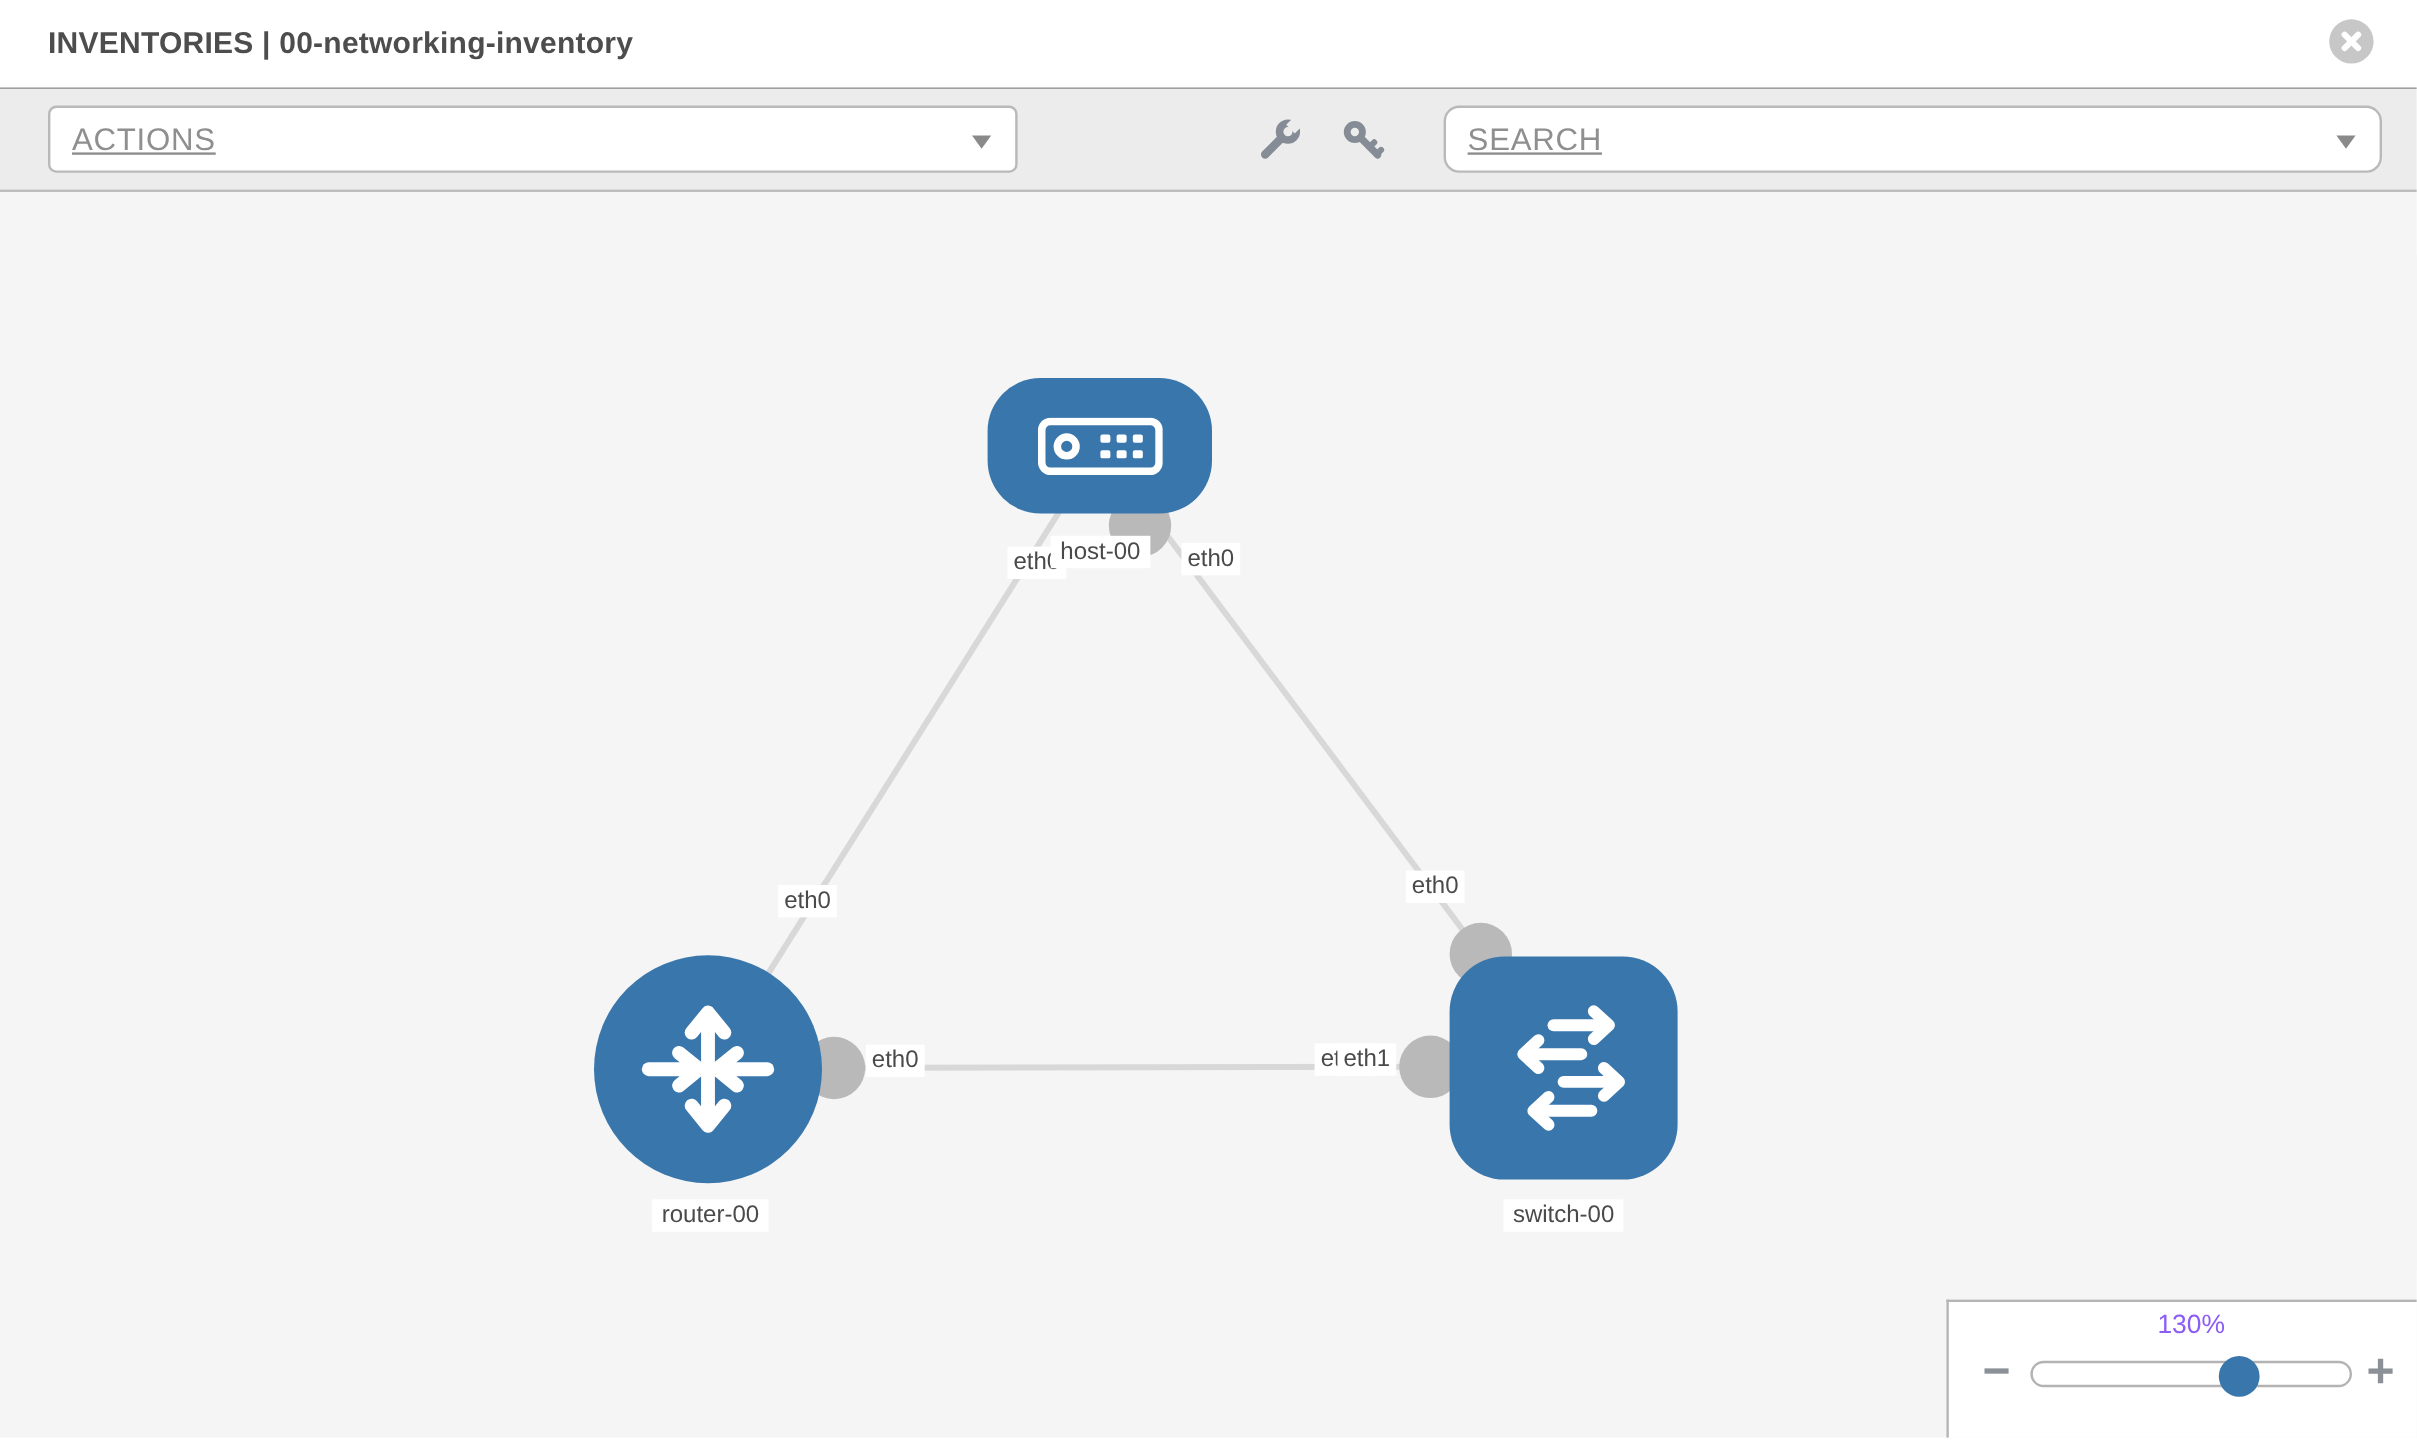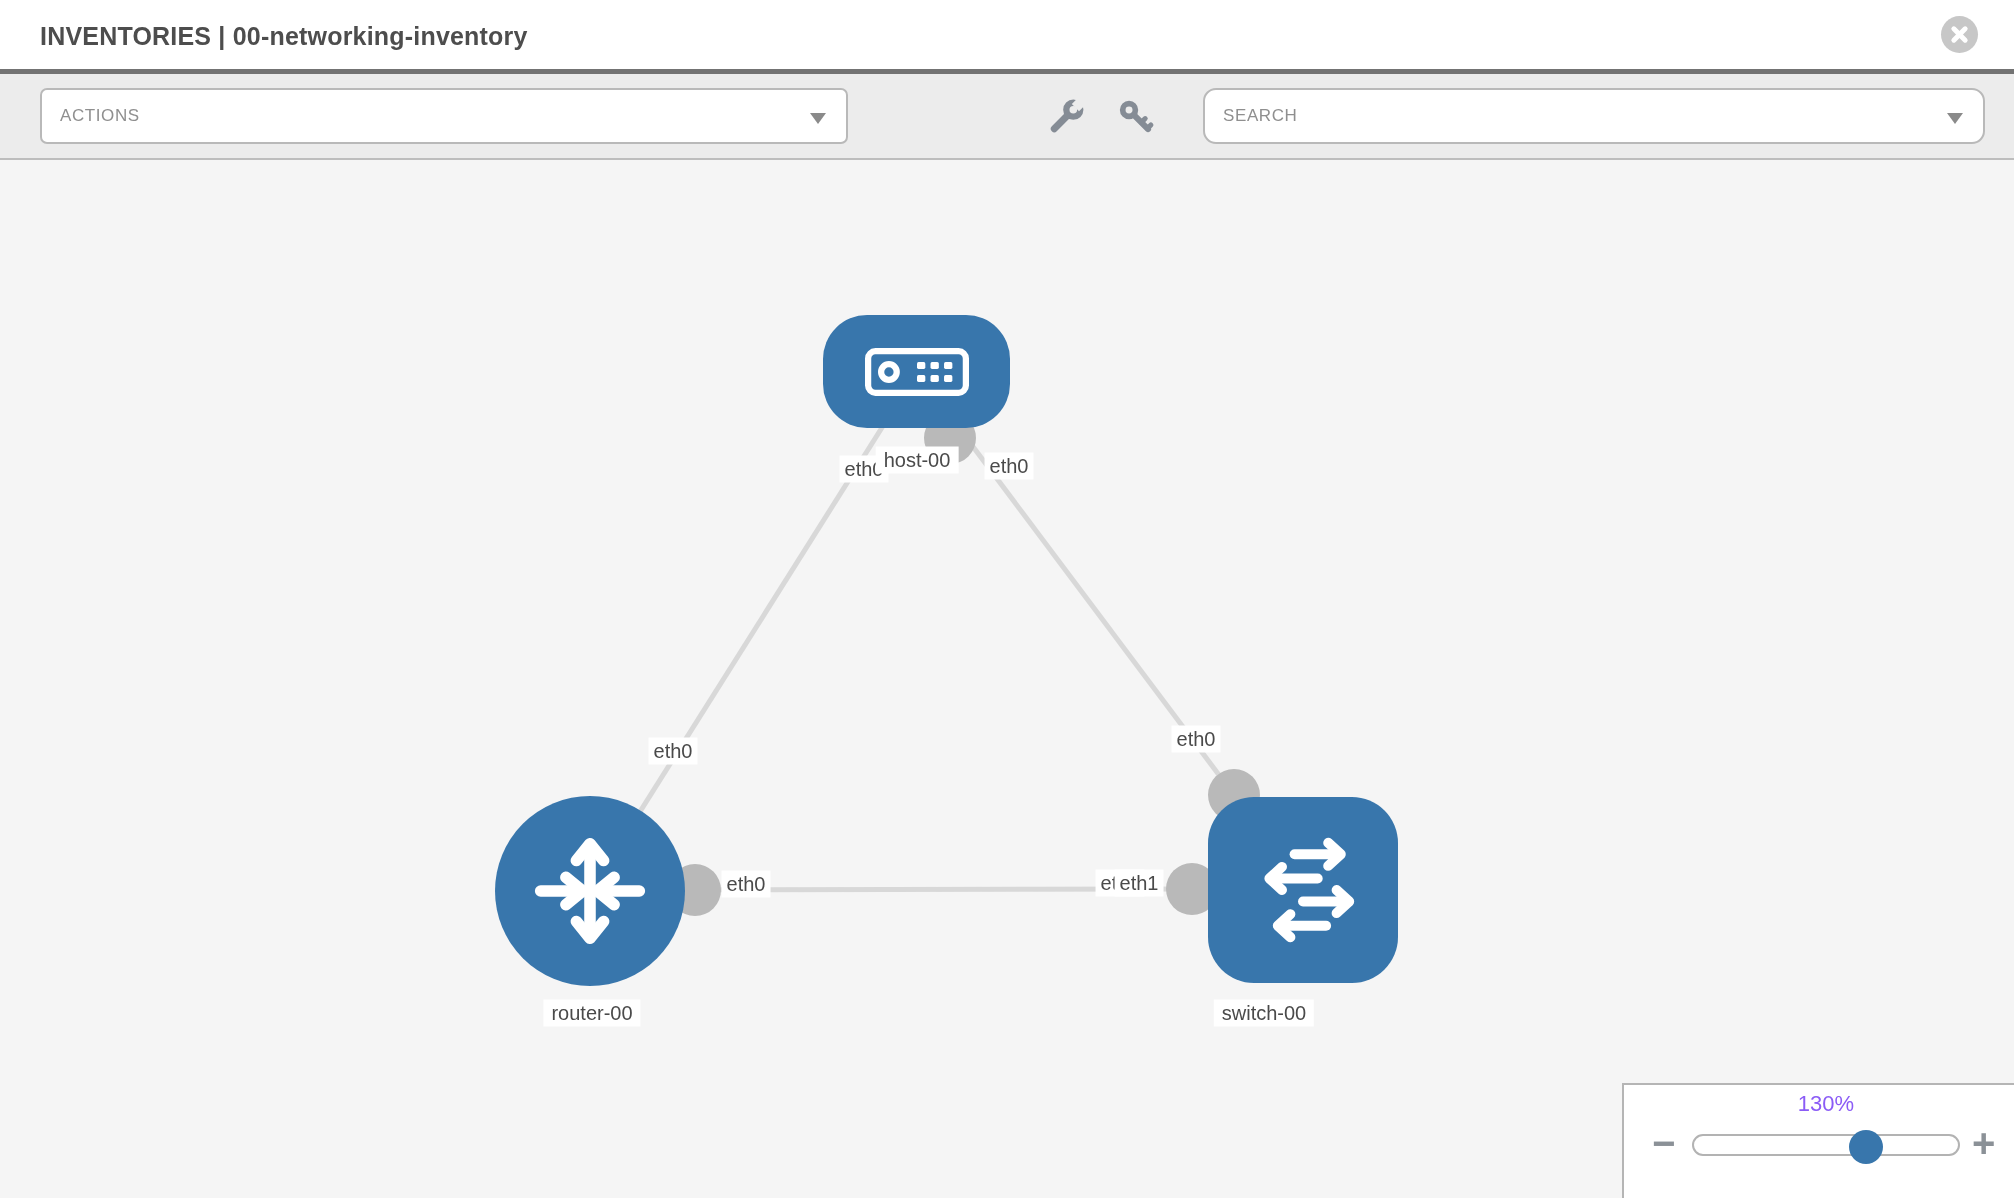--- a/index.html
+++ b/index.html
@@ -1,37 +1,37 @@
 <!DOCTYPE html>
 <html><head>
 <meta charset="utf-8">
 <style>
   * { margin:0; padding:0; box-sizing:border-box; }
   html,body { width:2014px; height:1200px; overflow:hidden;
     font-family:"Liberation Sans", sans-serif; background:#fff; }
 
   
   .header { position:relative; width:100%; height:74px; background:#fff;
-    border-bottom:5px solid #737373; }
+    border-bottom:1px solid #737373; }
   .header-title { position:absolute; left:40px; top:0; line-height:72px;
     font-size:25px; font-weight:700; color:#4d4d4d; letter-spacing:0.2px; }
   .close-btn { position:absolute; right:36px; top:16px; width:37px; height:37px;
     border-radius:50%; background:#c7c7c7; cursor:pointer; }
   .close-btn::before, .close-btn::after { content:""; position:absolute;
     left:8px; top:16px; width:21px; height:5px; border-radius:3px; background:#fff; }
   .close-btn::before { transform:rotate(45deg); }
   .close-btn::after  { transform:rotate(-45deg); }
 
   
   .toolbar { position:relative; width:100%; height:86px; background:#ececec;
     border-bottom:2px solid #bdbdbd; }
   .dropdown { position:absolute; top:14px; height:56px; background:#fff;
     border:2px solid #b9b9b9; border-radius:7px; cursor:pointer; }
   .dropdown .dd-label { position:absolute; left:18px; top:0; line-height:52px;
-    font-size:17px; color:#8f8f8f; letter-spacing:0.6px; }
+    font-size:26px; color:#8f8f8f; letter-spacing:0.6px;text-decoration:underline; }
   .caret { position:absolute; right:20px; top:23px; width:0; height:0;
     border-left:8px solid transparent; border-right:8px solid transparent;
     border-top:11px solid #8a8a8a; }
   .dd-actions { left:40px; width:808px; }
   .dd-search  { left:1203px; width:782px;border-radius:13px; }
   .tool-btn { position:absolute; top:24px; width:38px; height:38px; cursor:pointer; }
   .tool-wrench { left:1047px; }
   .tool-key { left:1117px; }
 
   
@@ -152,21 +152,21 @@
         <line x1="60" y1="71" x2="98" y2="71"></line>
         <path d="M92 60 L104 71 L92 82"></path>
         <line x1="82" y1="94" x2="42" y2="94"></line>
         <path d="M48 83 L36 94 L48 105"></path>
       </g>
     </svg>
   </div>
 
   <div class="graph-label node-label" style="left:917px; top:300px;">host-00</div>
   <div class="graph-label node-label" style="left:592px; top:853px;">router-00</div>
-  <div class="graph-label node-label" style="left:1264px; top:853px;">switch-00</div>
+  <div class="graph-label node-label" style="left:1303px; top:853px;">switch-00</div>
 
   <div class="graph-label iface-label" style="left:864px; top:309px;">eth0</div>
   <div class="graph-label iface-label" style="left:1009px; top:306px;">eth0</div>
   <div class="graph-label iface-label" style="left:673px; top:591px;">eth0</div>
   <div class="graph-label iface-label" style="left:746px; top:724px;">eth0</div>
   <div class="graph-label iface-label" style="left:1120px; top:723px; z-index:31;">eth0</div>
   <div class="graph-label iface-label" style="left:1139px; top:723px; z-index:32;">eth1</div>
   <div class="graph-label iface-label" style="left:1196px; top:579px;">eth0</div>
 
   <div class="zoom-panel">

